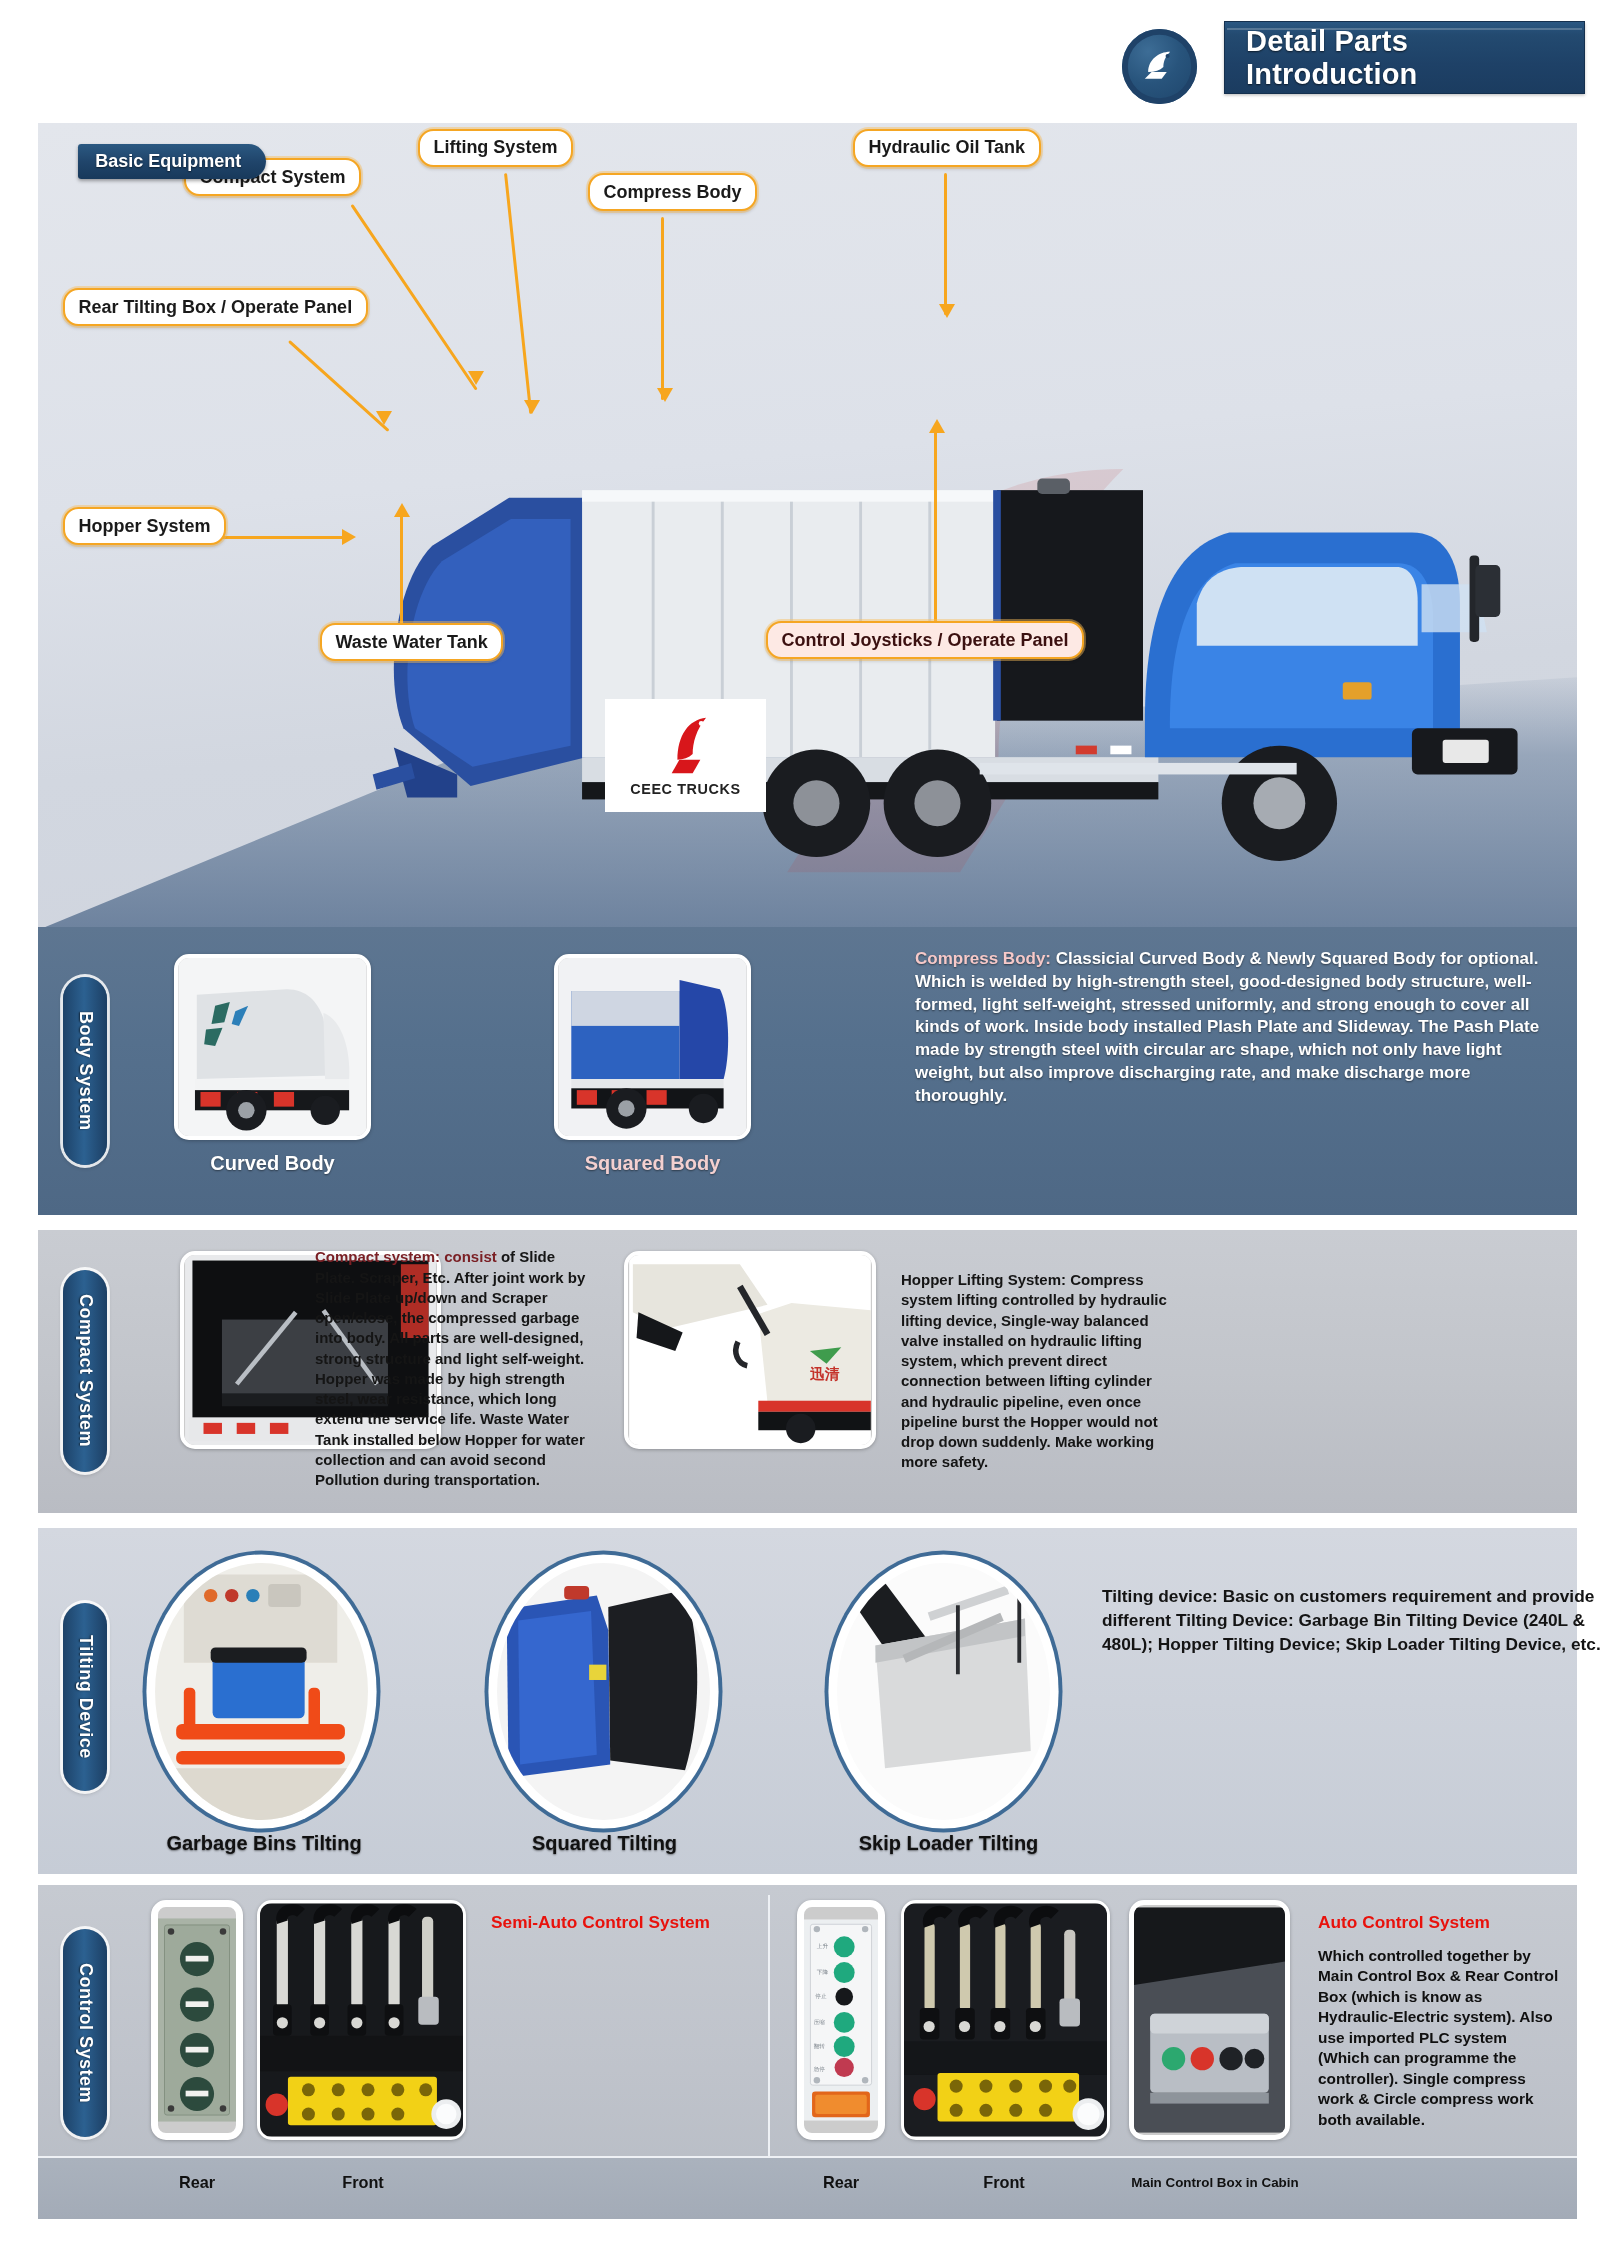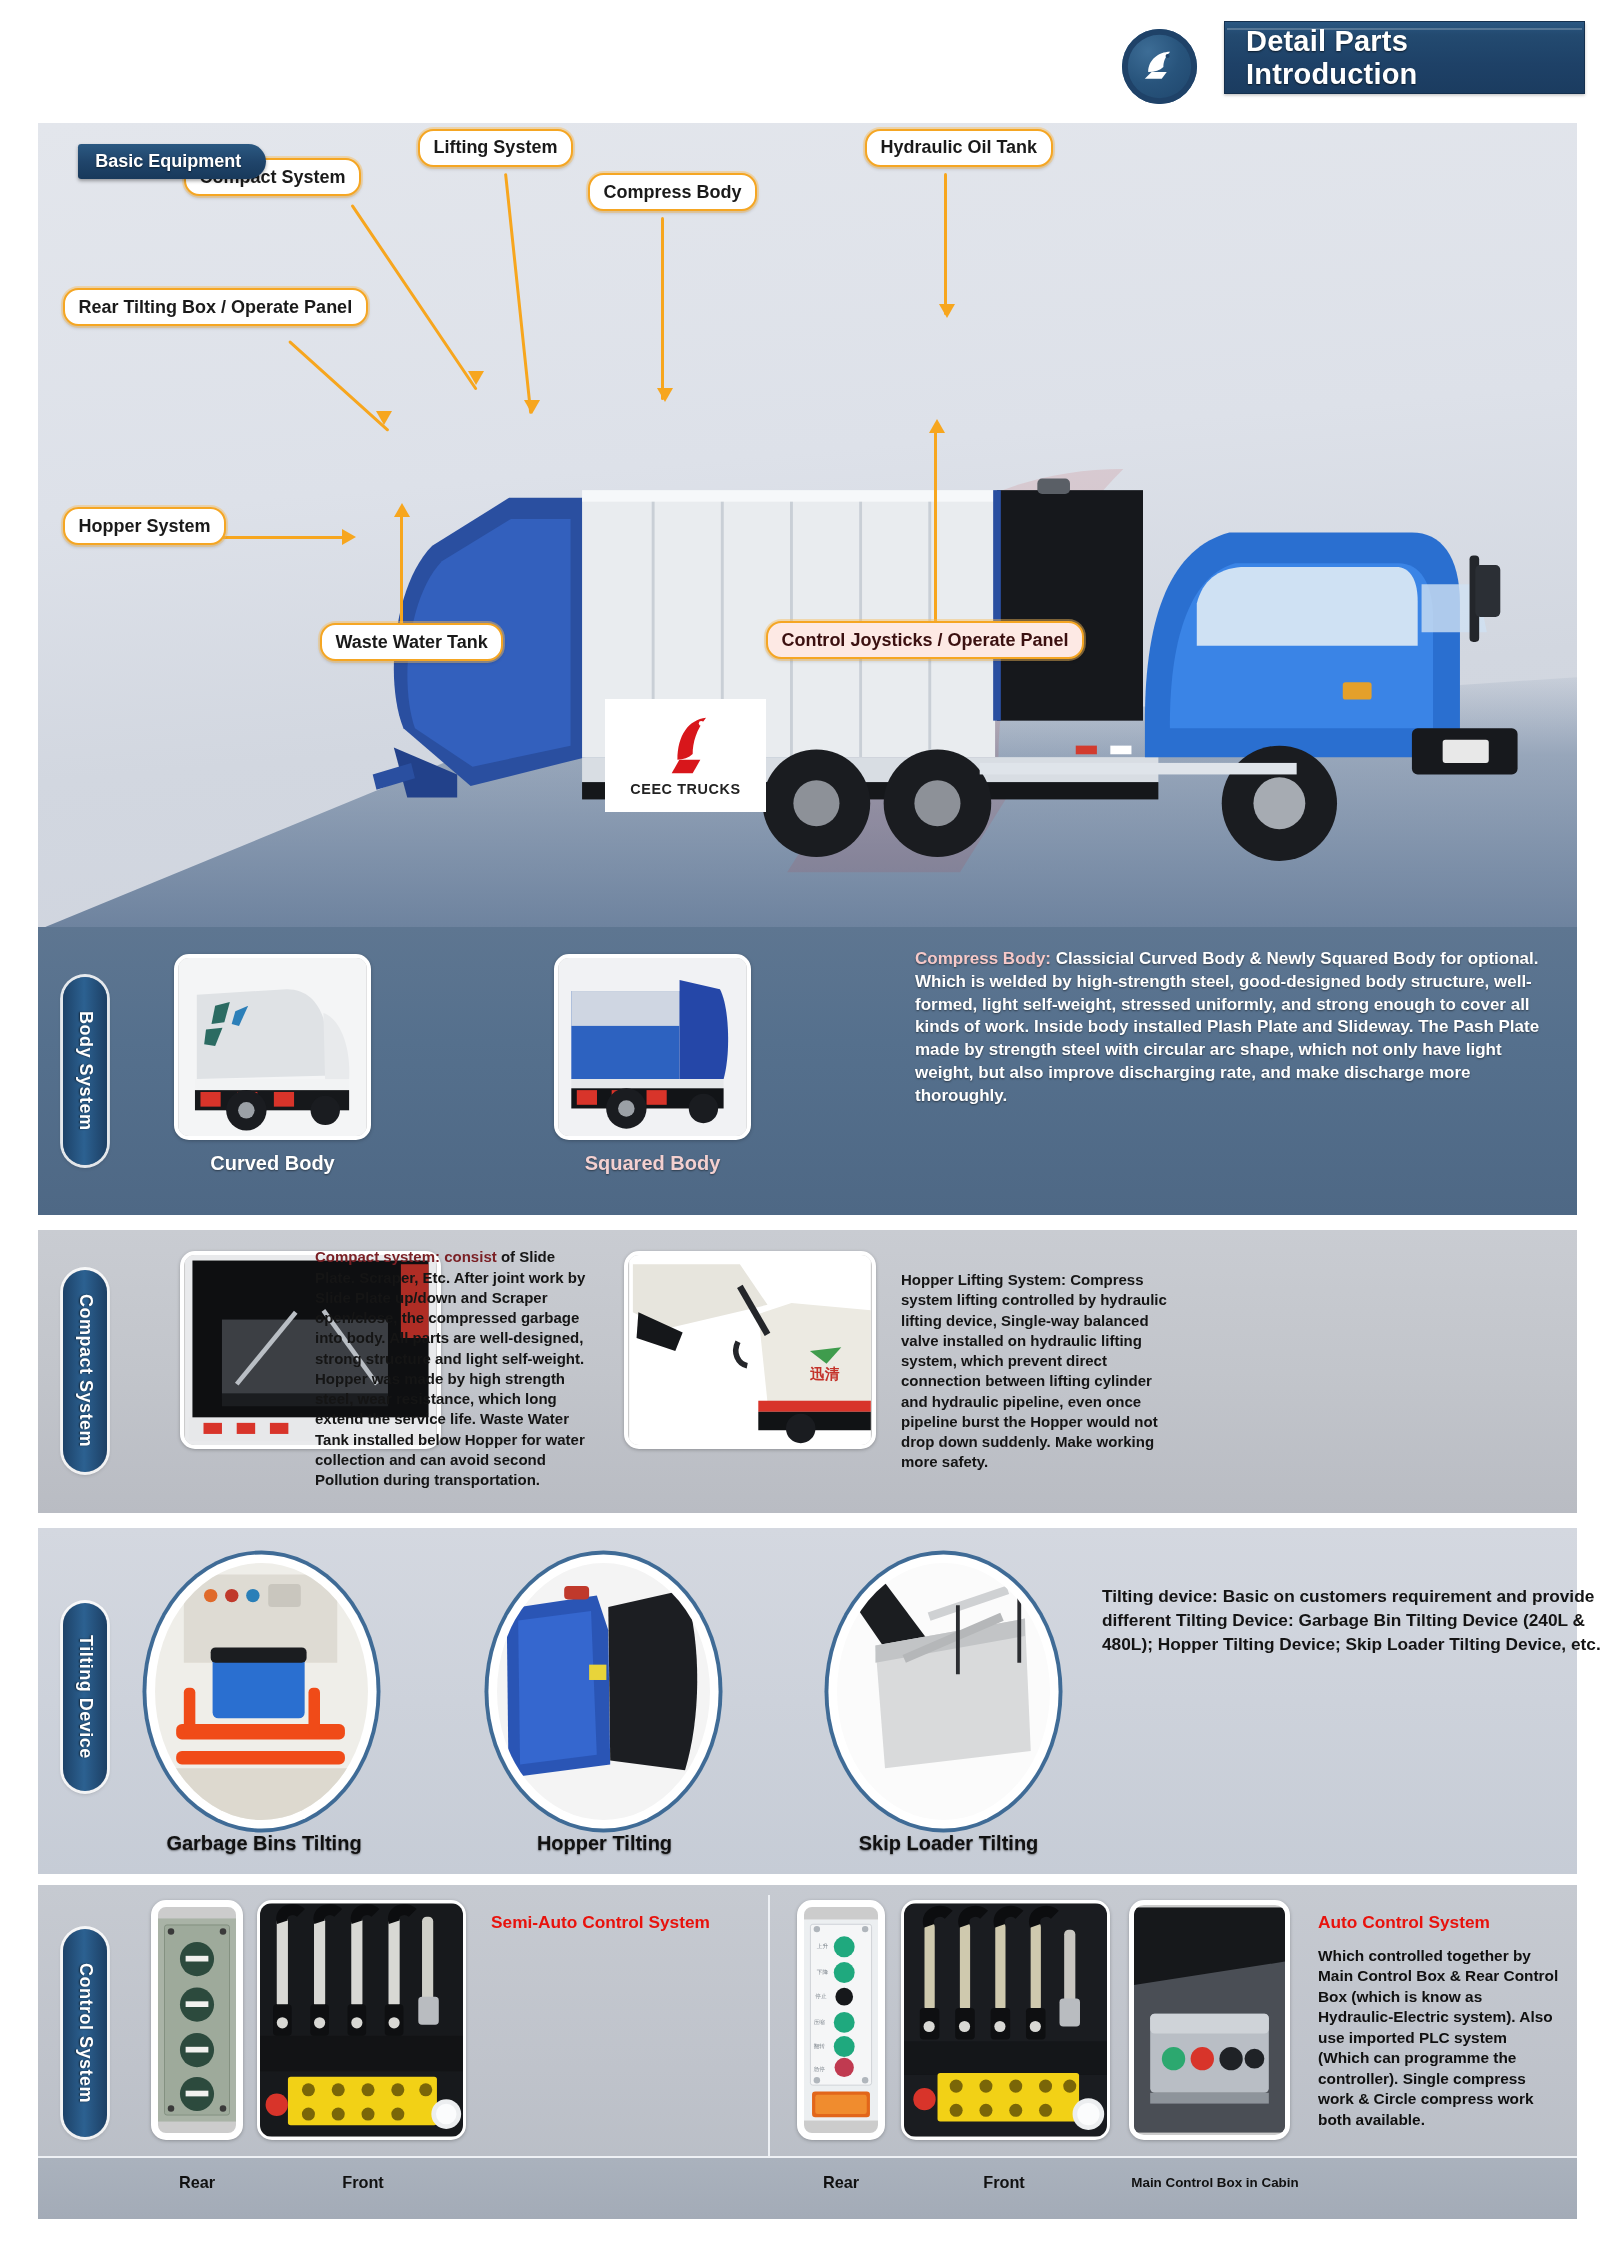--- a/index.html
+++ b/index.html
@@ -277,21 +277,21 @@
     <div class="arrowhead arrow-down" style="left:430px; top:248px;"></div>
 
     <div class="pill" style="left:380px; top:5.8px;">Lifting System</div>
     <div class="lead" style="left:469px; top:50px; width:242px; transform: rotate(84deg);"></div>
     <div class="arrowhead arrow-down" style="left:486px; top:277px;"></div>
 
     <div class="pill" style="left:550px; top:50px;">Compress Body</div>
     <div class="lead" style="left:626px; top:94px; width:183px; transform: rotate(90deg);"></div>
     <div class="arrowhead arrow-down" style="left:619px; top:265px;"></div>
 
-    <div class="pill" style="left:815px; top:5.8px;margin-left:12px;">Hydraulic Oil Tank</div>
+    <div class="pill" style="left:815px; top:5.8px;">Hydraulic Oil Tank</div>
     <div class="lead" style="left:909px; top:50px; width:142px; transform: rotate(90deg);"></div>
     <div class="arrowhead arrow-down" style="left:901px; top:181px;"></div>
 
     <div class="pill" style="left:25px; top:165px;">Rear Tilting Box / Operate Panel</div>
     <div class="lead" style="left:252px; top:217px; width:134px; transform: rotate(42deg);"></div>
     <div class="arrowhead arrow-down" style="left:338px; top:288px;"></div>
 
     <div class="pill" style="left:25px; top:384px;">Hopper System</div>
     <div class="lead" style="left:183px; top:413px; width:125px;"></div>
     <div class="arrowhead arrow-right" style="left:304px; top:406px;"></div>
@@ -436,21 +436,21 @@
     <div class="oval" style="left:459px; top:35px;">
       <svg viewBox="0 0 222 268" width="100%" height="100%">
         <rect width="222" height="268" fill="#f4f4f4"></rect>
         <path d="M10 48 L104 34 L116 70 L118 210 L12 224 Z" fill="#2a55b5"></path>
         <path d="M22 60 L98 50 L104 200 L24 210 Z" fill="#3567cf"></path>
         <path d="M116 46 L196 28 C214 86 212 164 196 216 L118 206 Z" fill="#1c1e22"></path>
         <rect x="70" y="24" width="26" height="14" rx="4" fill="#c0392b"></rect>
         <rect x="96" y="106" width="18" height="16" fill="#e8d43a"></rect>
       </svg>
     </div>
-    <div class="caption" style="left:403px; top:304px; width:327px; color:#111;">Hopper Tilting</div>
+    <div class="caption" style="left:403px; top:304px; width:327px; color:#111;">Squared Tilting</div>
 
     <div class="oval" style="left:799px; top:35px;">
       <svg viewBox="0 0 222 268" width="100%" height="100%">
         <rect width="222" height="268" fill="#fbfbfb"></rect>
         <path d="M16 40 L48 18 L96 82 L60 104 Z" fill="#1b1d20"></path>
         <path d="M40 86 L196 58 L202 196 L50 214 Z" fill="#d9dadb"></path>
         <path d="M40 86 L196 58 L196 76 L40 104 Z" fill="#c2c4c6"></path>
         <path d="M70 100 L172 56" stroke="#b5b7b9" stroke-width="9"></path>
         <path d="M96 56 L178 28" stroke="#cfd1d3" stroke-width="9"></path>
         <g stroke="#2b2d31" stroke-width="4">

